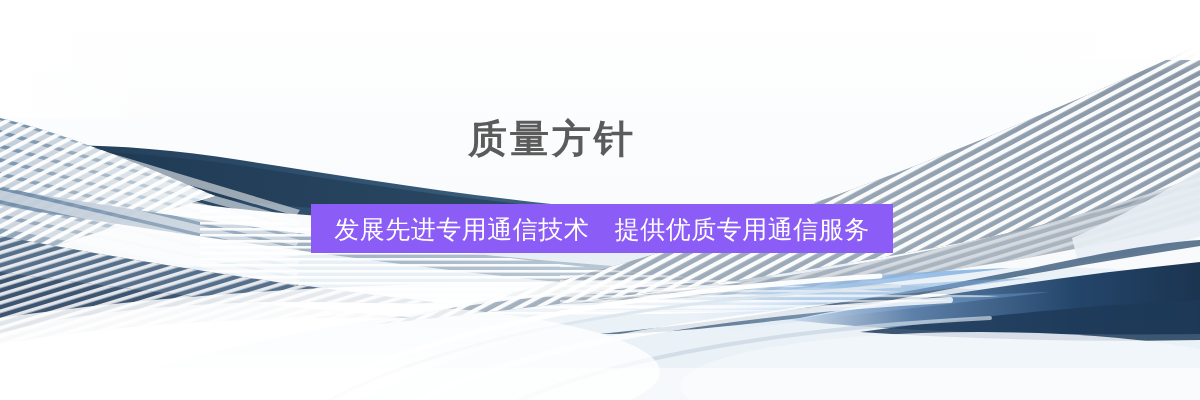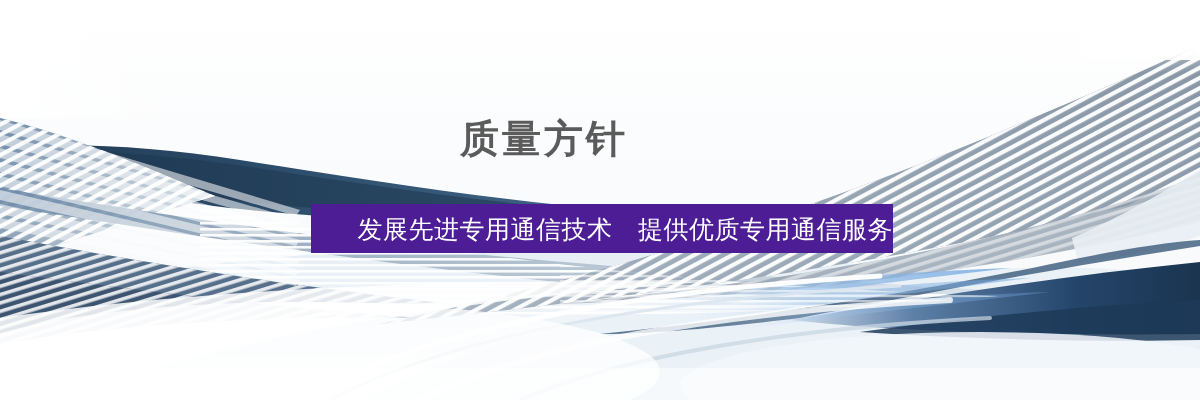--- a/index.html
+++ b/index.html
@@ -26,42 +26,42 @@
     position: absolute;
     inset: 0;
     width: 1200px;
     height: 400px;
     pointer-events: none;
   }
   .content-layer > * { pointer-events: auto; }
 
   #page-title {
     position: absolute;
-    left: 0;
+    left: 8px;
     top: 116px;
     width: 1088px;
     text-align: center;
     font-size: 39px;
     font-weight: bold;
     letter-spacing: 3px;
     color: #5b5b5b;
     line-height: 46px;
     white-space: nowrap;
   }
 
   #slogan-bar {
     position: absolute;
     left: 311px;
     top: 204px;
     width: 582px;
     height: 49px;
-    background: #4c1d95;
+    background: #8b5cf6;
     display: flex;
     align-items: center;
-    justify-content: flex-end;
+    justify-content: center;
   }
   #slogan-text {
     color: #ffffff;
     font-size: 25px;
     font-weight: normal;
     letter-spacing: 0.5px;
     white-space: nowrap;
     line-height: 30px;
   }
 </style>

